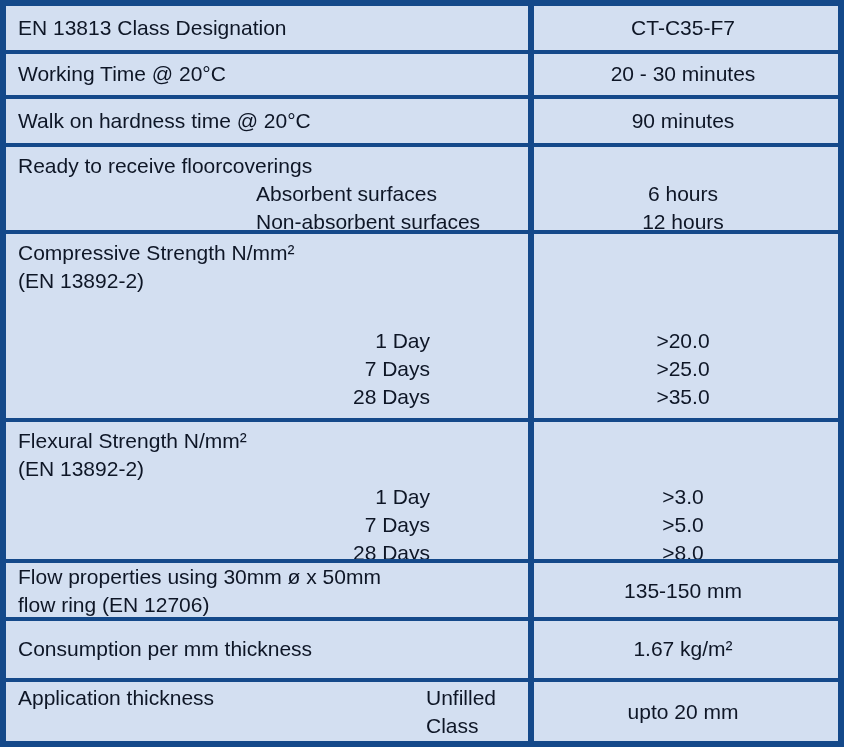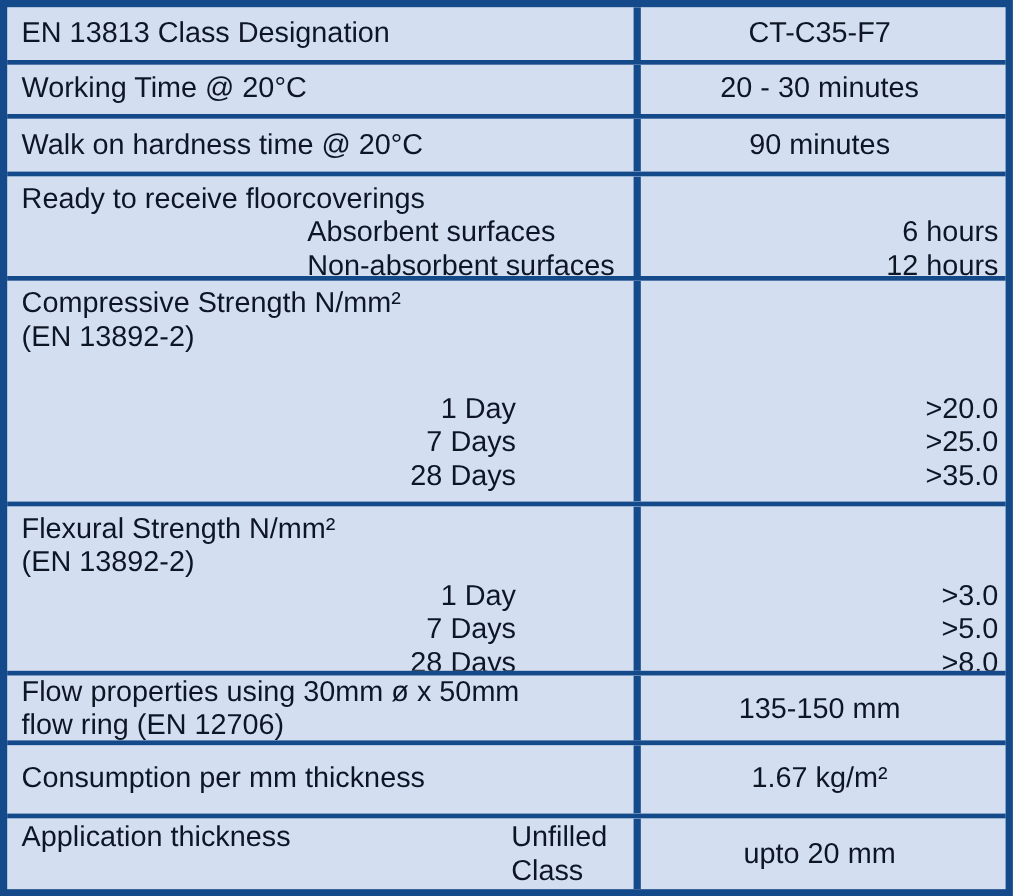--- a/index.html
+++ b/index.html
@@ -14,38 +14,38 @@
     background: #14498a;
     display: flex;
     flex-direction: column;
   }
   .row {
     display: grid;
     grid-template-columns: 528px 298px;
     background: #d3dff1;
     border-bottom: 4px solid #14498a;
     color: #0e1626;
-    font-size: 24px;
+    font-size: 21px;
     overflow: hidden;
   }
   .row:last-child { border-bottom: none; }
   .cell-left {
     border-right: 6px solid #14498a;
     display: flex;
     flex-direction: column;
   }
   .cell-right {
     display: flex;
     flex-direction: column;
     text-align: center;
   }
   
   .v-center { justify-content: center; }
   .v-between { justify-content: space-between; padding-top: 5px; padding-bottom: 7px; }
-  .v-end { justify-content: flex-end; padding-top: 18px; padding-bottom: 7px; align-items: flex-end; }
+  .v-end { justify-content: flex-end; padding-top: 18px; padding-bottom: 7px; }
   .ln { line-height: 28px; min-height: 28px; }
   .main-label { padding-left: 12px; text-align: left; }
   .sub-indent { padding-left: 250px; text-align: left; }
   .sub-day { text-align: right; padding-right: 98px; }
   .sub-fill { padding-left: 420px; text-align: left; }
   .val { text-align: center; }
   
   .r1 { height: 49px; }
   .r2 { height: 47px; }
   .r3 { height: 49px; }

